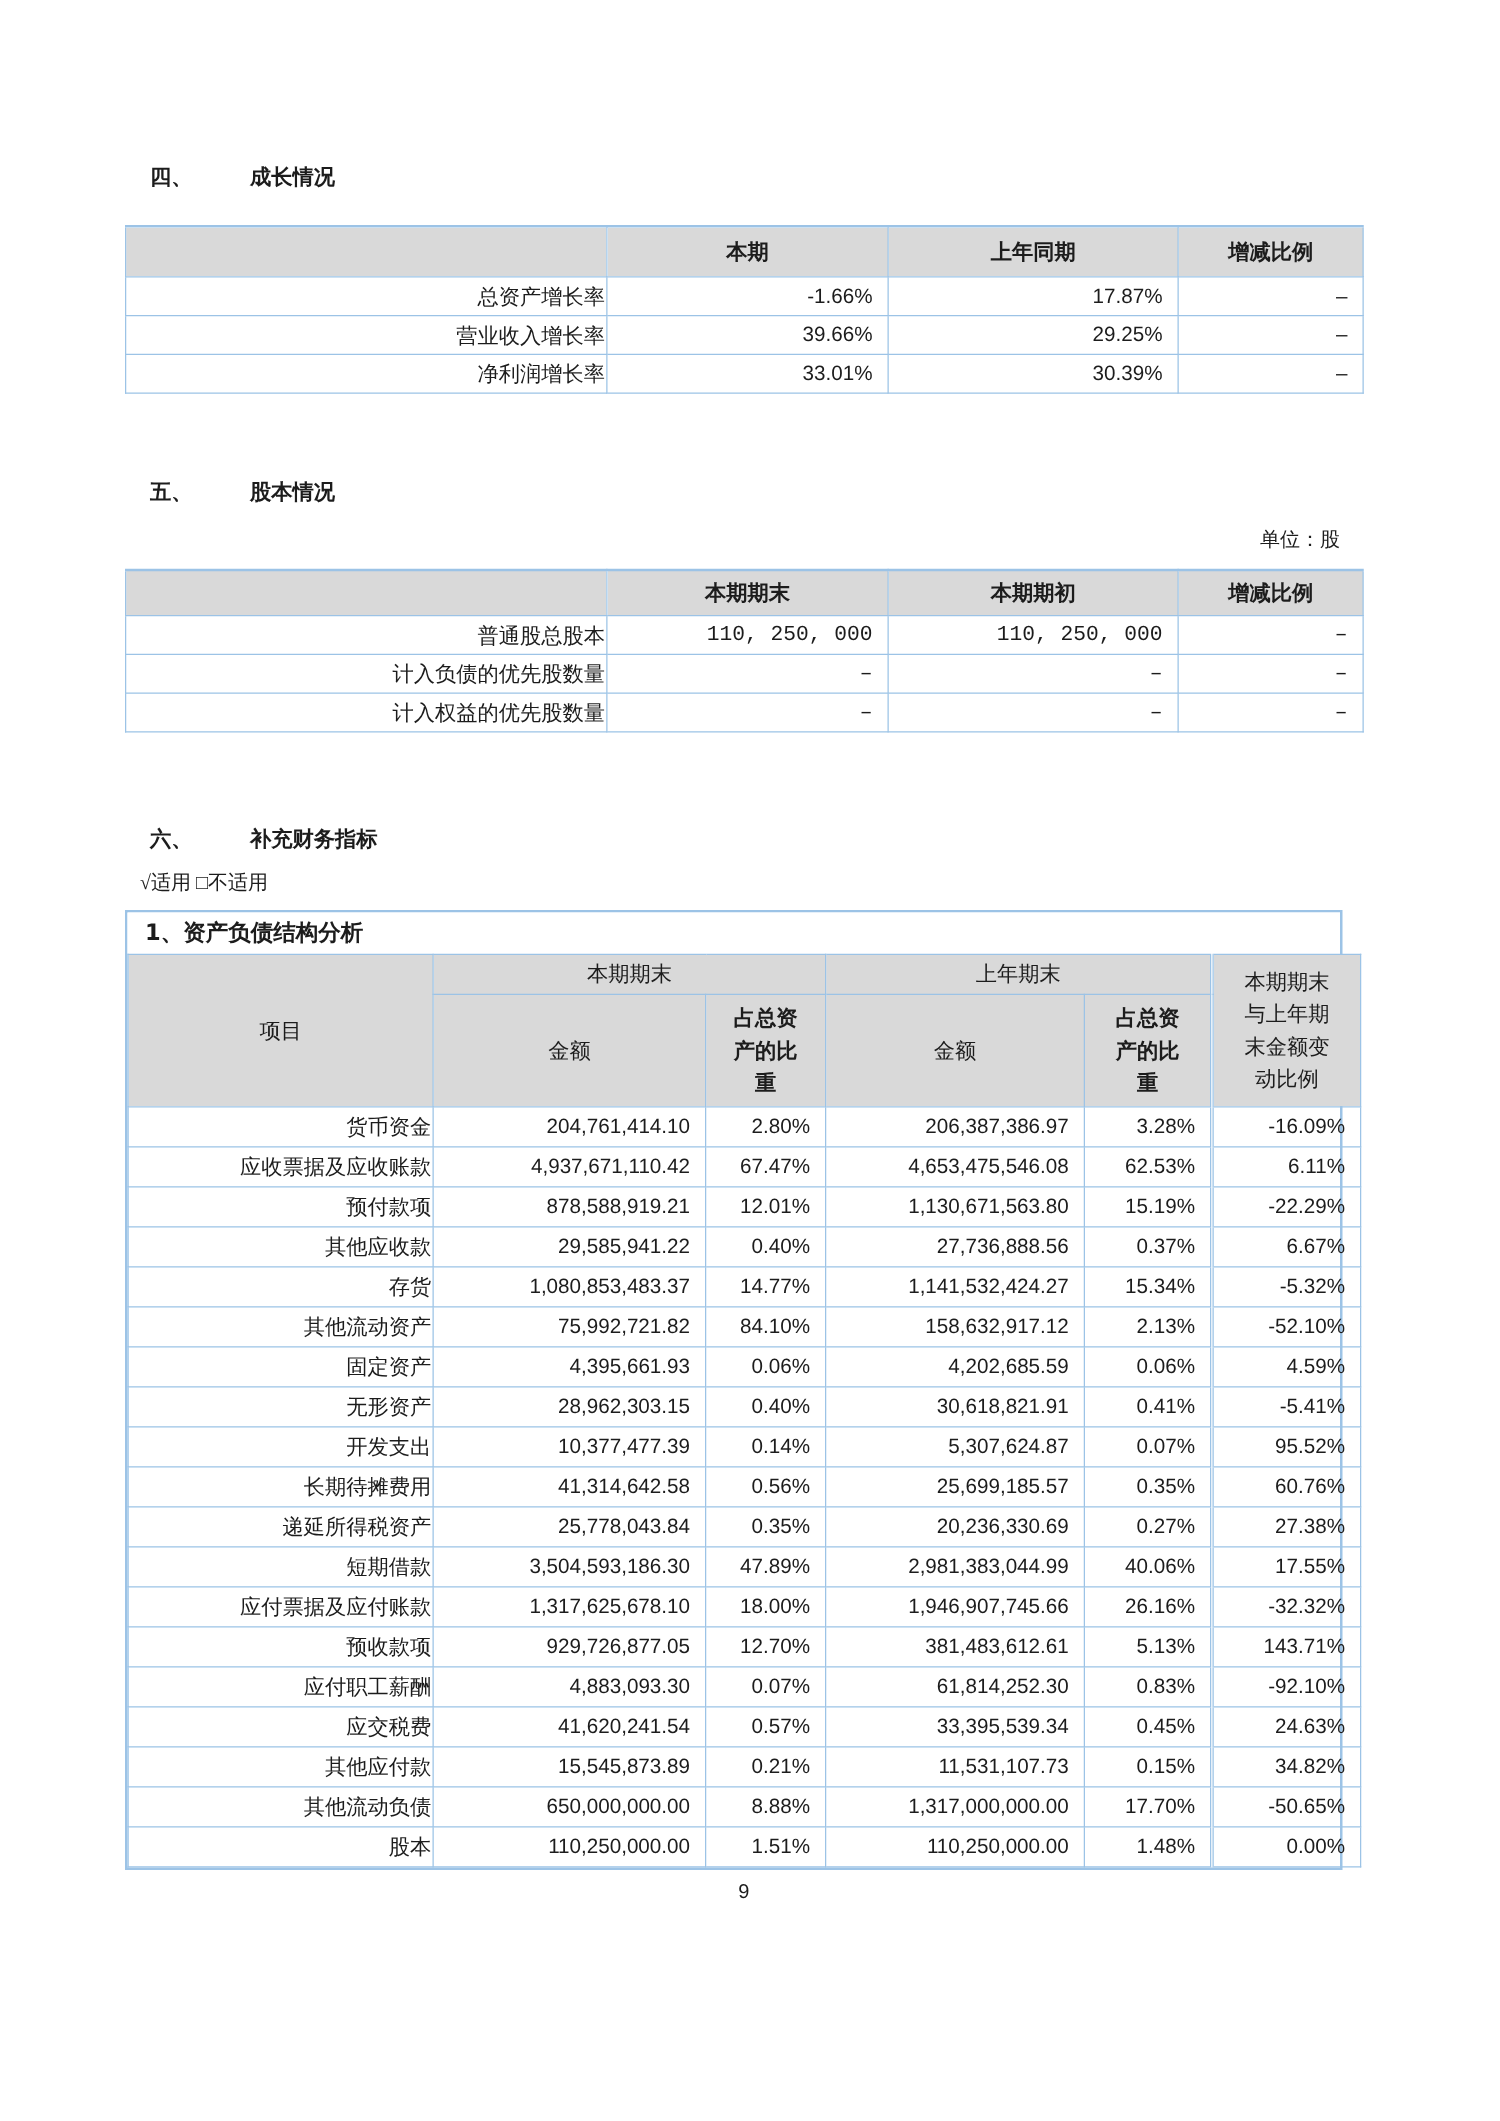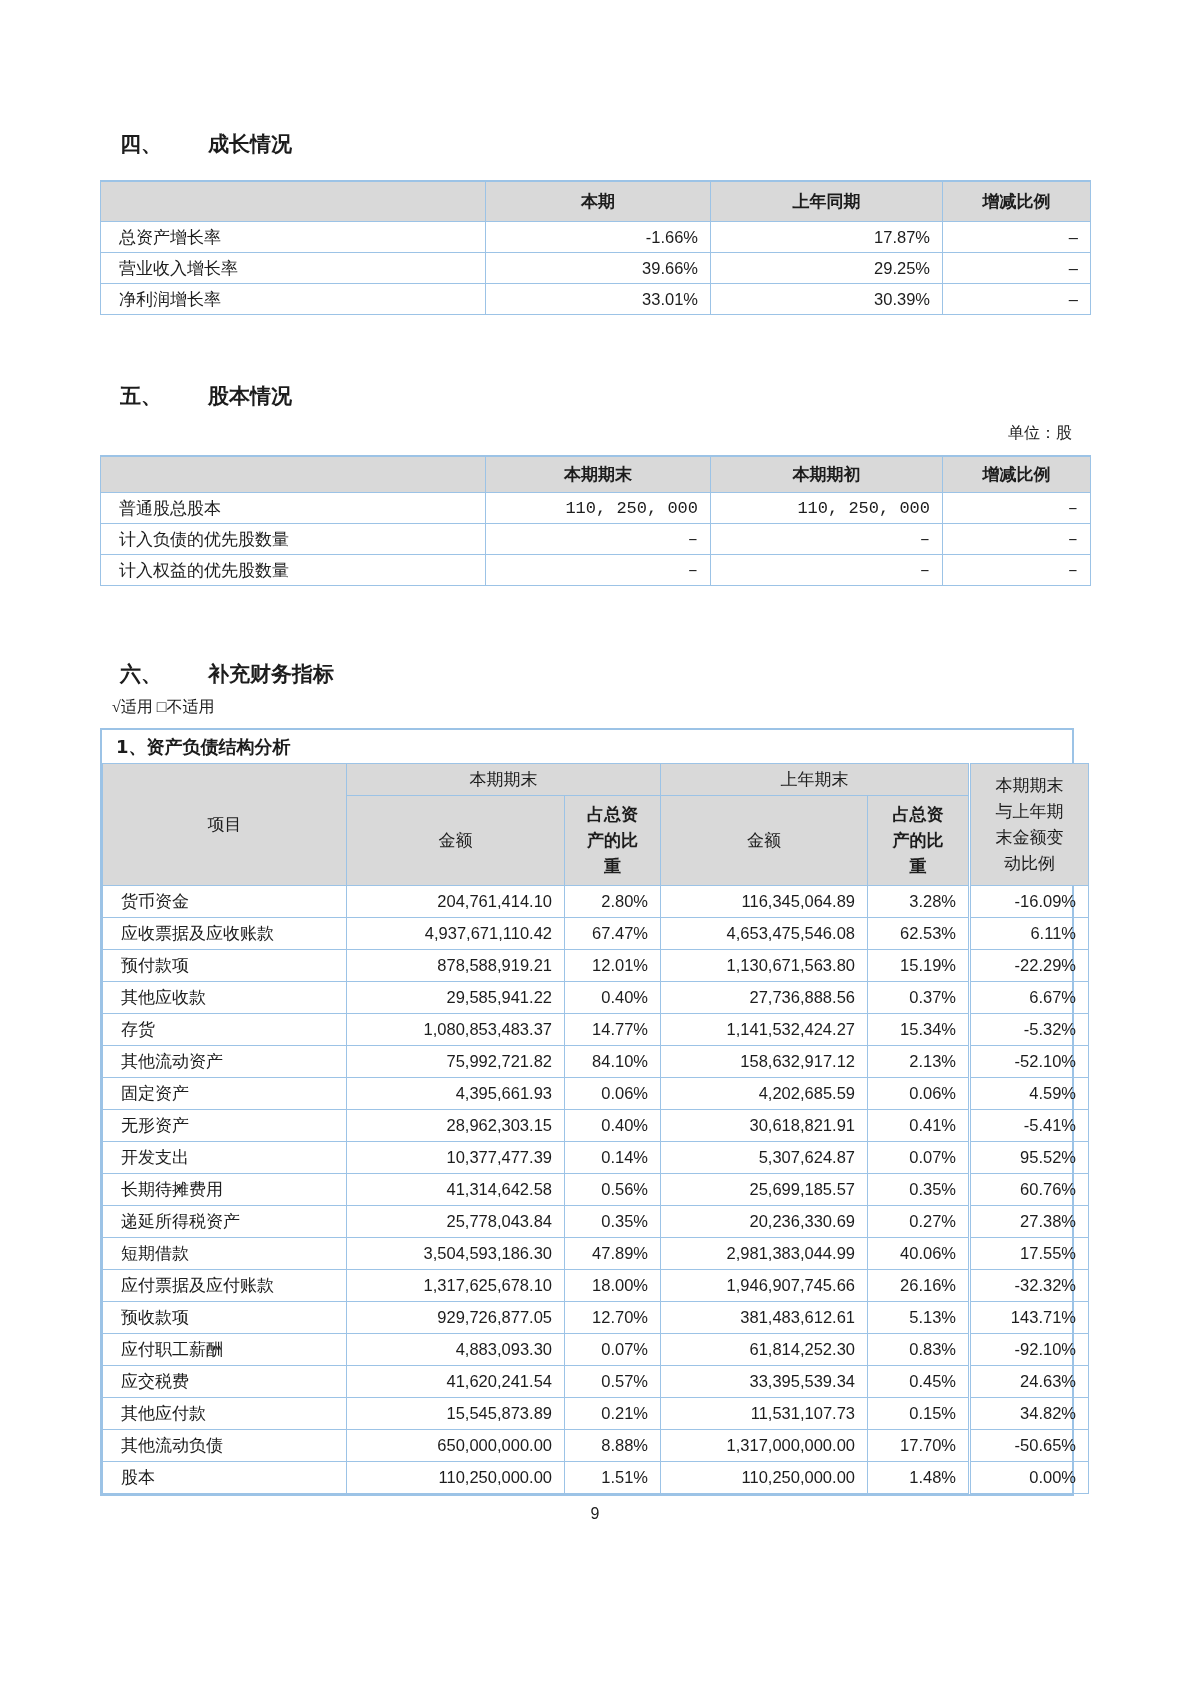--- a/index.html
+++ b/index.html
@@ -5,43 +5,43 @@
   html,body{margin:0;padding:0;background:#fff;}
   body{
     width:1200px;height:1697px;overflow:hidden;position:relative;
     font-family:"Liberation Serif","DejaVu Serif",serif;
     color:#1c1c1c;font-size:17px;
     --border:#9cc3e6;--hdrbg:#d9d9d9;
   }
   .page{box-sizing:border-box;width:1200px;padding:0 110px 0 100px;}
 
   .sec-heading{
-    font-family:Liberation Serif, serif;
-    font-weight:bold;font-size:21px;line-height:28px;padding-left:20px;
+    font-family:Liberation Mono, monospace;
+    font-weight:bold;font-size:17px;line-height:28px;padding-left:20px;
   }
   .sec-heading .t{margin-left:46px;}
   .h1{margin-top:130px;}
   .h2{margin-top:67px;}
   .h3{margin-top:74px;}
 
   table{border-collapse:collapse;table-layout:fixed;}
   th,td{border:1px solid var(--border);overflow:hidden;}
   thead th{background:var(--hdrbg);}
 
   
   .t12{width:990px;border-top:2px solid var(--border);margin-top:22px;}
   .t12 thead th{
     height:37px;font-family:"DejaVu Sans","Liberation Sans",sans-serif;
     font-weight:bold;font-size:17px;text-align:center;white-space:nowrap;
   }
   .t12 tbody td{height:28px;white-space:nowrap;}
   .t2{margin-top:11px;}
   .t2 thead th{height:33px;}
 
-  td.lbl{text-align:left;padding-left:18px;}
+  td.lbl{text-align:right;padding-left:18px;}
   td.num{
     text-align:right;padding-right:12px;
     font-family:"Liberation Sans","DejaVu Sans",sans-serif;font-size:16.5px;
   }
   td.sernum{font-family:Liberation Mono, monospace;font-size:17px;}
 
   .unit-note{margin-top:12px;text-align:right;padding-right:18px;
     font-size:16px;line-height:22px;}
   .applicability{margin-top:8px;font-size:16px;line-height:22px;padding-left:12px;}
 
@@ -184,21 +184,21 @@
           <th class="sub ratio">占总资产的比重</th>
           <th class="sub">金额</th>
           <th class="sub ratio">占总资产的比重</th>
         </tr>
       </thead>
       <tbody id="tb-balance">
           <tr>
             <td class="lbl">货币资金</td>
             <td class="num">204,761,414.10</td>
             <td class="num">2.80%</td>
-            <td class="num">116,345,064.89</td>
+            <td class="num">206,387,386.97</td>
             <td class="num">3.28%</td>
             <td class="num chgcell">-16.09%</td>
           </tr>
           <tr>
             <td class="lbl">应收票据及应收账款</td>
             <td class="num">4,937,671,110.42</td>
             <td class="num">67.47%</td>
             <td class="num">4,653,475,546.08</td>
             <td class="num">62.53%</td>
             <td class="num chgcell">6.11%</td>

